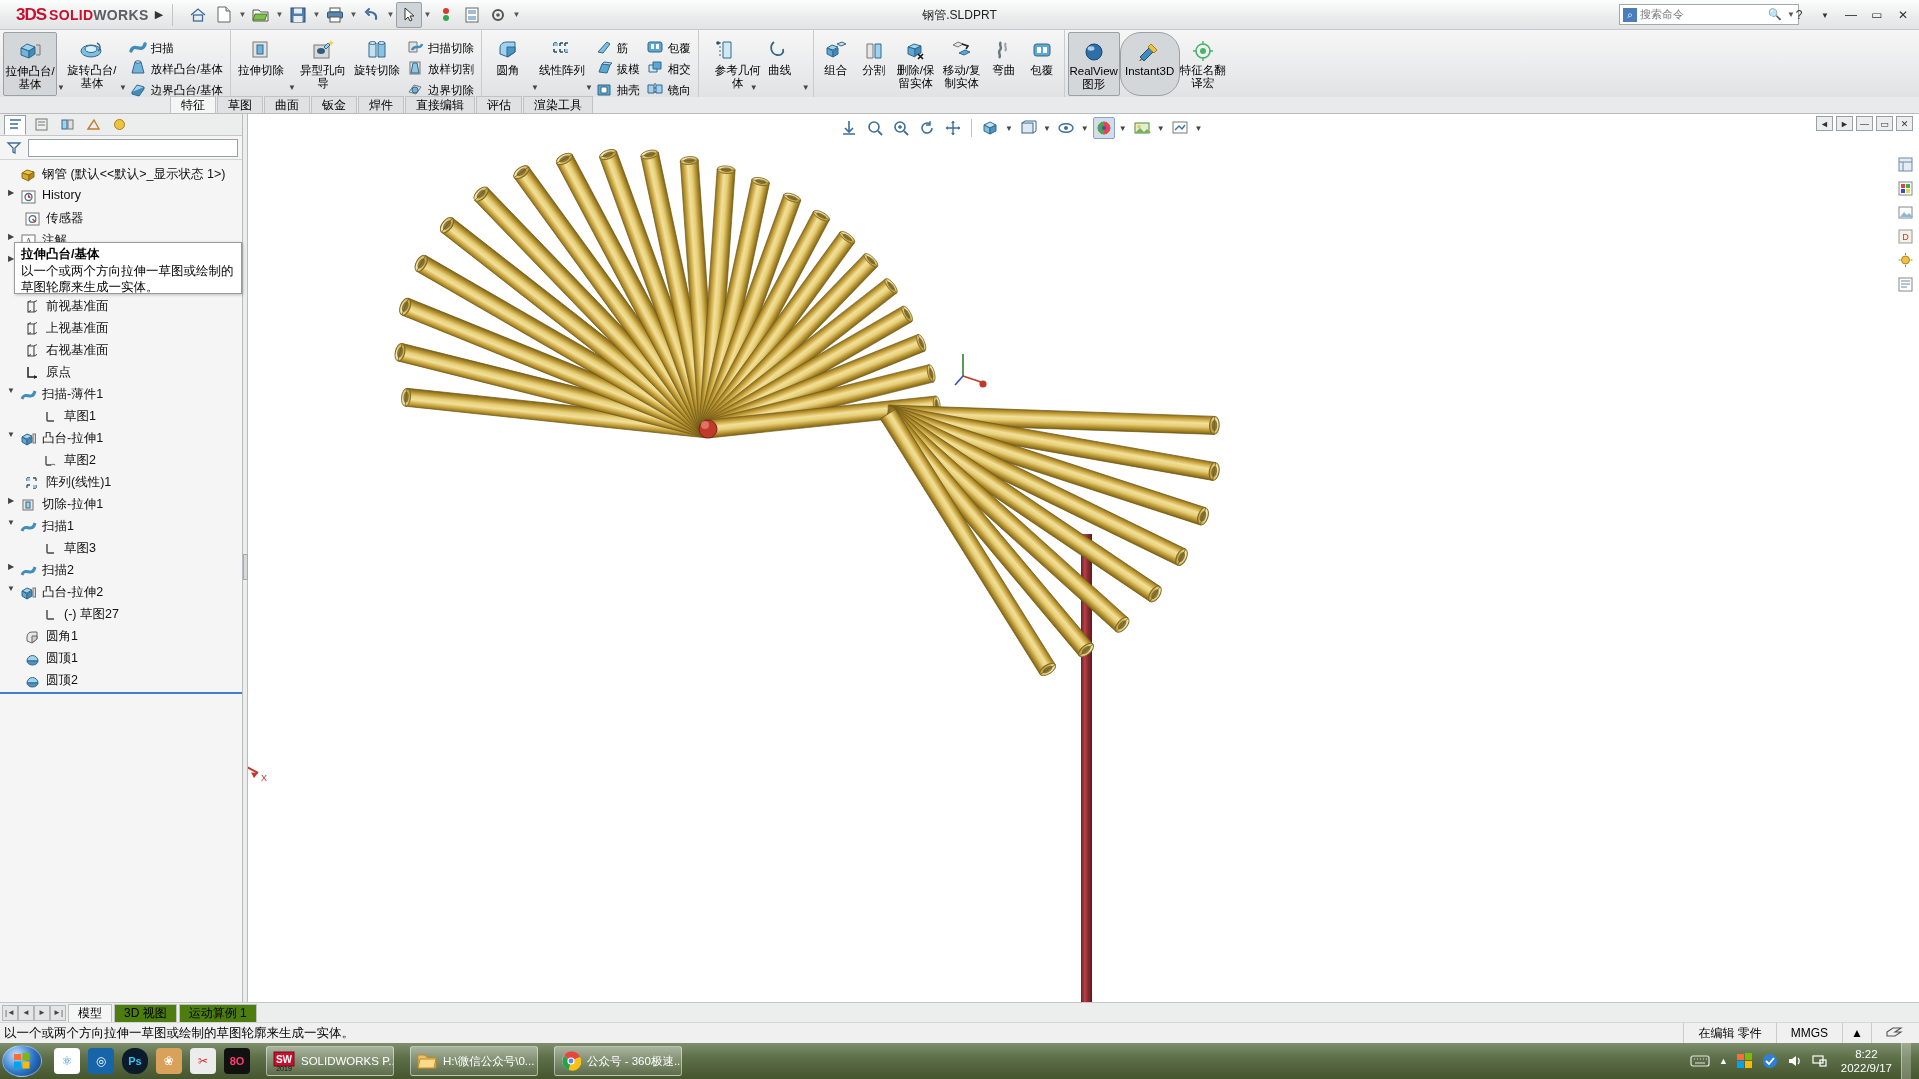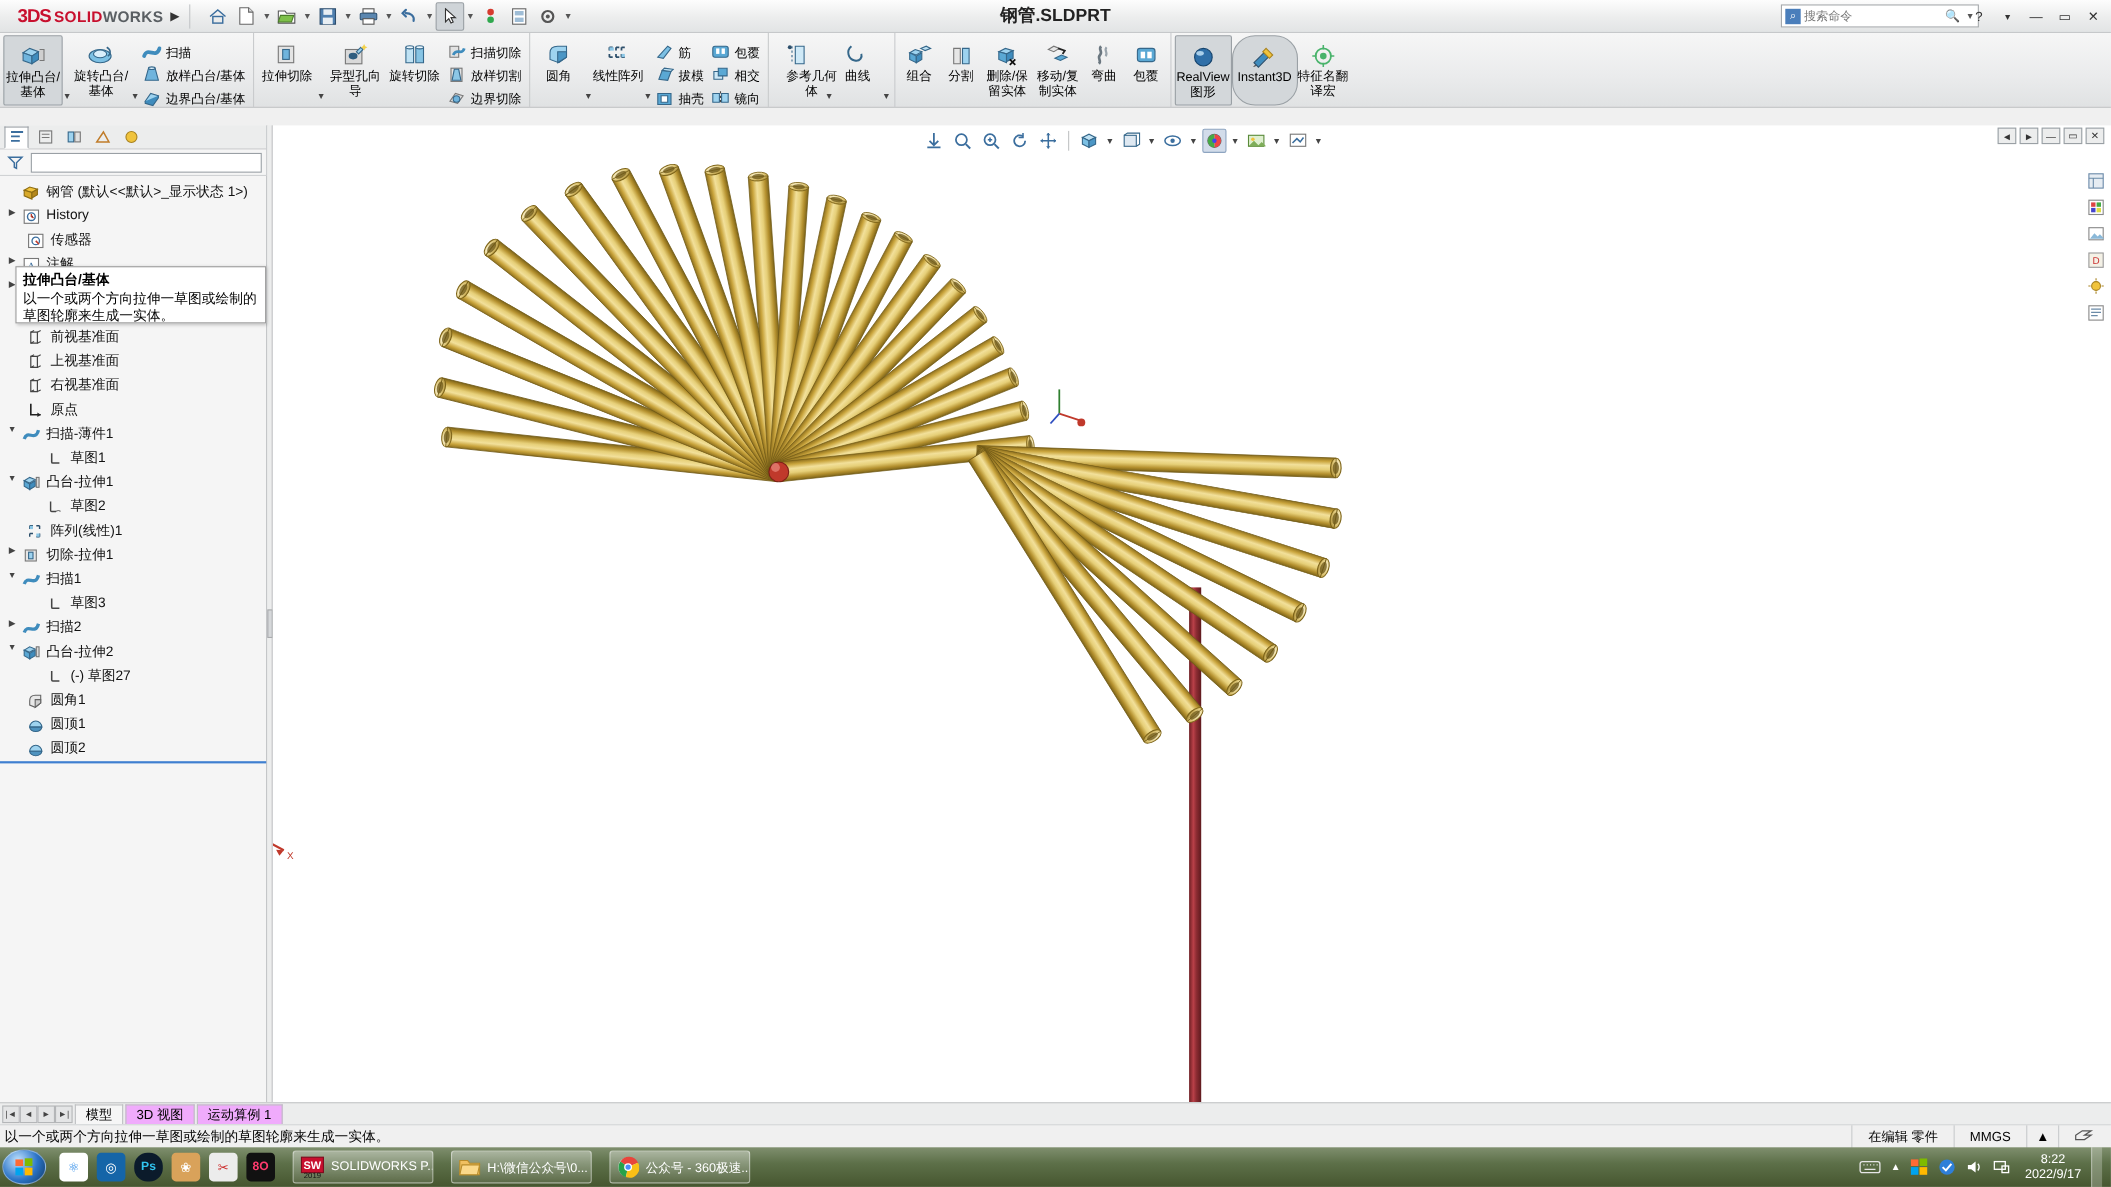--- a/index.html
+++ b/index.html
@@ -26,21 +26,21 @@
   .sw-logo .works { color:#5a5f63; font-weight:bold; font-size:14px; letter-spacing:0.3px;}
   .tb-sep { width:1px; height:22px; background:#c3c5c7; margin:0 4px; }
   .tb-arrow { width:18px; height:28px; display:flex; align-items:center; justify-content:center; font-size:11px; color:#333;}
   .tb-icons { display:flex; align-items:center; height:30px; margin-left:8px; }
   .tbi { width:26px; height:26px; display:flex;align-items:center;justify-content:center; position:relative;}
   .tbi svg { display:block; }
   .tbi.sel { background:#cfd4d8; border:1px solid #9aa0a5; border-radius:2px; }
   .tbcaret { width:11px; height:26px; display:flex; align-items:center; justify-content:center; font-size:8px; color:#555; }
   .doctitle {
     position:absolute; left:0; right:0; top:0; height:30px; line-height:30px;
-    text-align:center; font-size:16px; color:#222; pointer-events:none;font-weight:bold;
+    text-align:center; font-size:12px; color:#222; pointer-events:none;
   }
   .searchbox {
     position:absolute; right:120px; top:4px; width:180px; height:21px;
     background:#fff; border:1px solid #a6a9ac; display:flex; align-items:center;
     font-size:11px; color:#777; padding-left:20px;
   }
   .searchbox .sicon { position:absolute; left:3px; top:3px; width:14px;height:14px;
     background:#4a7ebb; color:#fff; font-size:10px; text-align:center; line-height:14px; }
   .searchbox .magn { position:absolute; right:16px; top:3px; font-size:11px; color:#555;}
   .searchbox .dd { position:absolute; right:3px; top:5px; font-size:8px; color:#555;}
@@ -149,21 +149,21 @@
 
   
   .bottomtabs {
     position:absolute; left:0; top:1002px; width:1919px; height:20px;
     background:#eceded; border-top:1px solid #c4c6c8; display:flex; align-items:center;
   }
   .navbtns { display:flex; align-items:center; padding-left:2px;}
   .navbtns .nb { width:16px;height:16px; border:1px solid #b4b6b8; background:#e4e5e6;
      font-size:8px; display:flex;align-items:center;justify-content:center; color:#444;}
   .btab { height:18px; line-height:17px; padding:0 9px; font-size:12px;
-     border:1px solid #bdbfc1; border-bottom:none; background:#f0abfc; margin-left:2px;}
+     border:1px solid #bdbfc1; border-bottom:none; background:#4d7c0f; margin-left:2px;}
   .btab.active { background:#f6f6f6; }
 
   .statusbar {
     position:absolute; left:0; top:1022px; width:1919px; height:21px;
     background:#f0f0f0; border-top:1px solid #d4d6d8; display:flex; align-items:center;
     font-size:12.5px; padding-left:4px;
   }
   .sb-right { position:absolute; right:2px; top:0; height:21px; display:flex; align-items:center; font-size:12px; gap:0;}
   .sb-cell { padding:0 14px; height:21px; line-height:21px; border-left:1px solid #c8cacc;}
 
@@ -641,20 +641,30 @@
               <circle cx="12" cy="11" r="7" fill="none" stroke="#49b36b" stroke-width="1.6"></circle>
               <circle cx="12" cy="11" r="3" fill="#49b36b"></circle>
               <path d="M12 1v4M12 17v4M2 11h4M18 11h4" stroke="#49b36b" stroke-width="1.4"></path>
             </svg>
         </div>
         <div class="lbl" style="width:46px;">特征名翻译宏</div>
       </div>
     </div>
   </div>
 
+  <div class="cmtabs">
+    <div class="cmtab active">特征</div>
+    <div class="cmtab">草图</div>
+    <div class="cmtab">曲面</div>
+    <div class="cmtab">钣金</div>
+    <div class="cmtab">焊件</div>
+    <div class="cmtab">直接编辑</div>
+    <div class="cmtab">评估</div>
+    <div class="cmtab">渲染工具</div>
+  </div>
 
   <div class="leftpanel">
     <div class="lp-tabbar">
       <div class="lp-tab active">
         <svg class="icn" width="15" height="15" viewBox="0 0 15 15">
             <path d="M2 3h11M2 7h8M2 11h8" stroke="#3b6e9e" stroke-width="1.6"></path>
           </svg>
       </div>
       <div class="lp-tab">
         <svg class="icn" width="15" height="15" viewBox="0 0 15 15">

